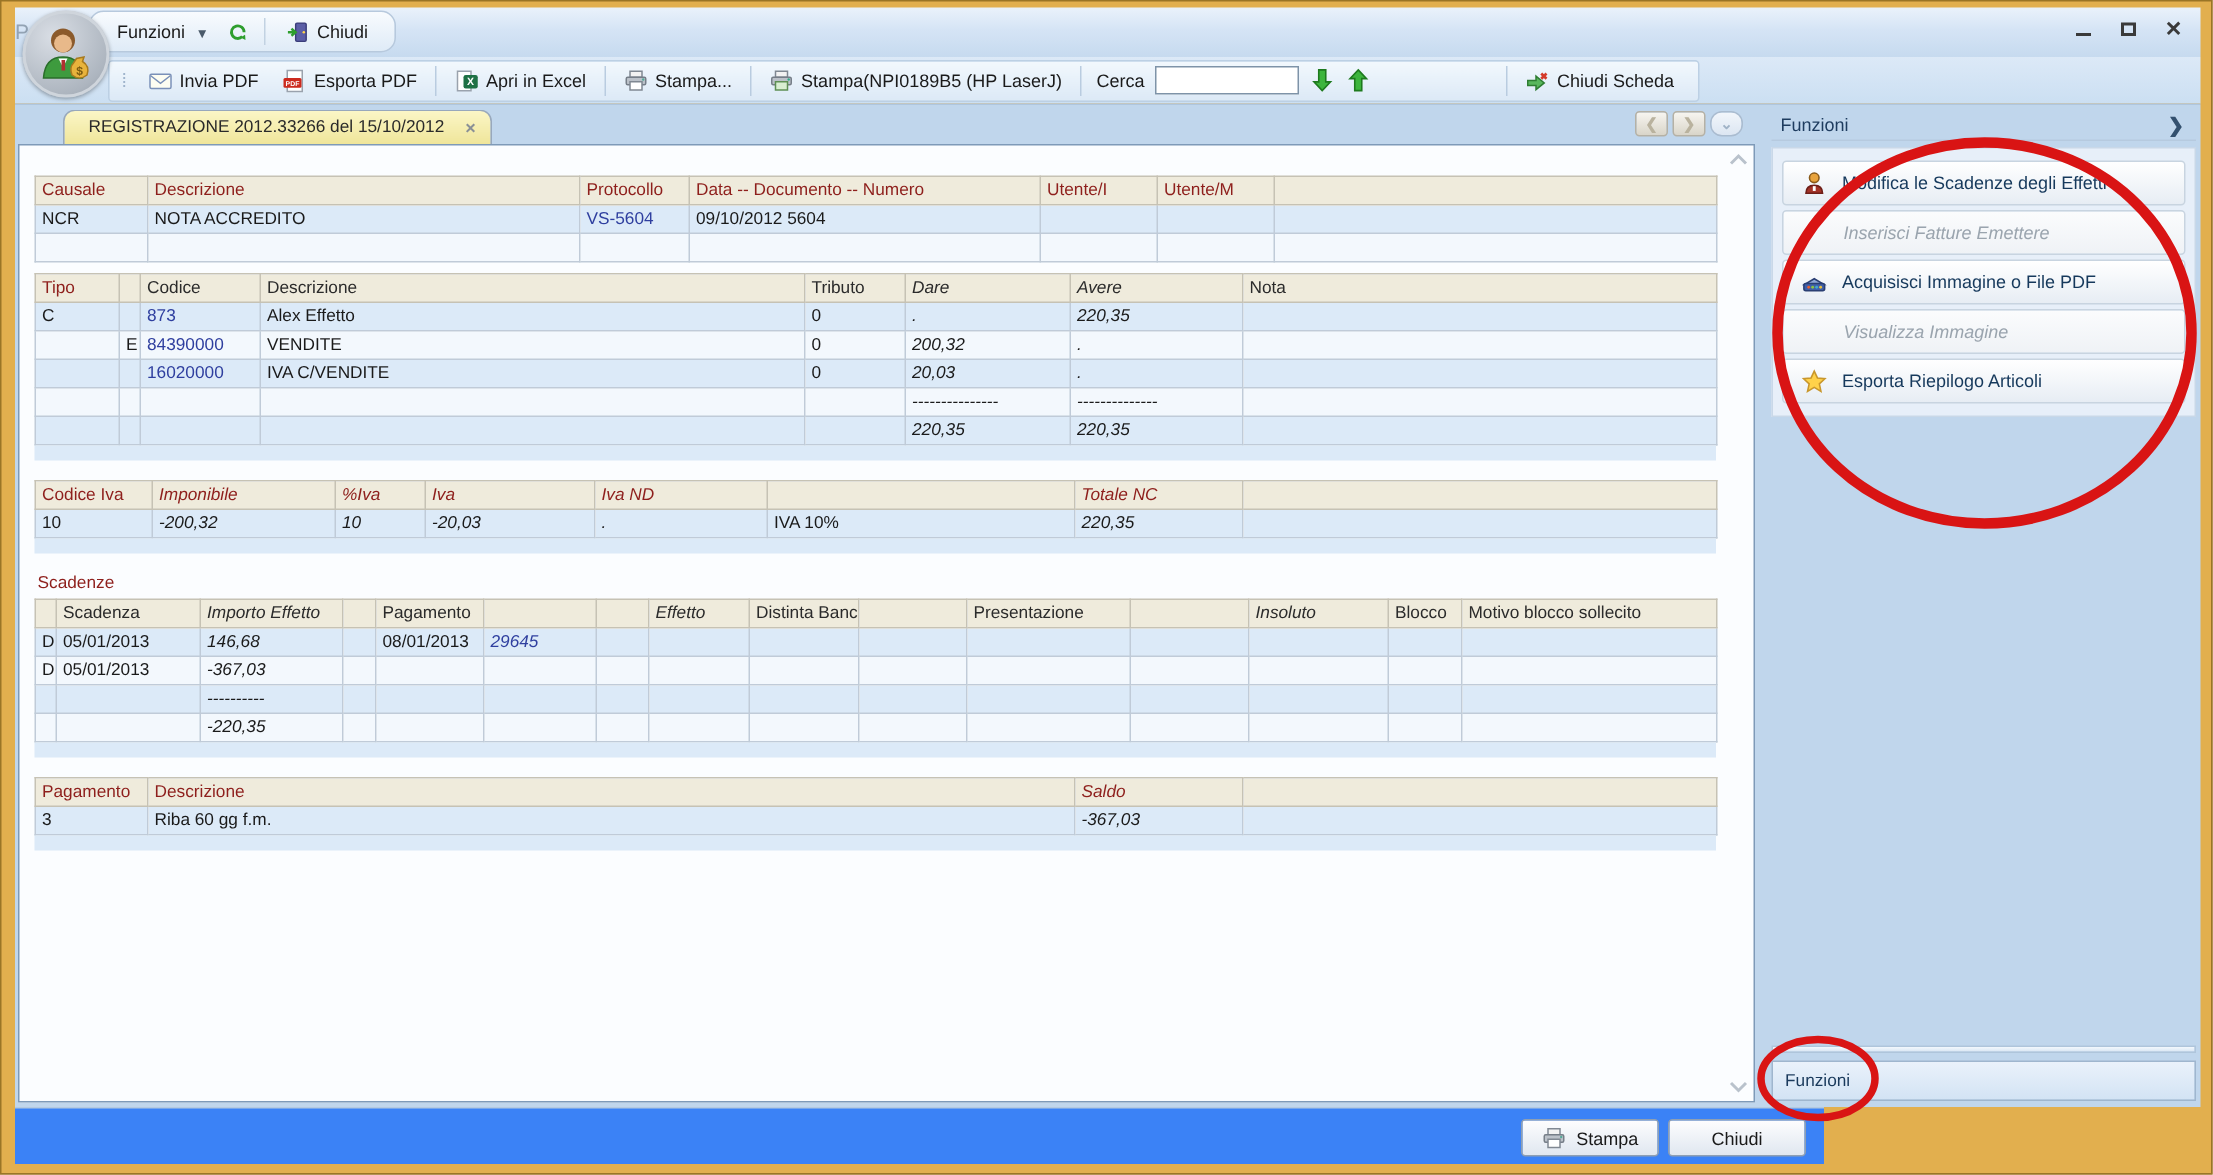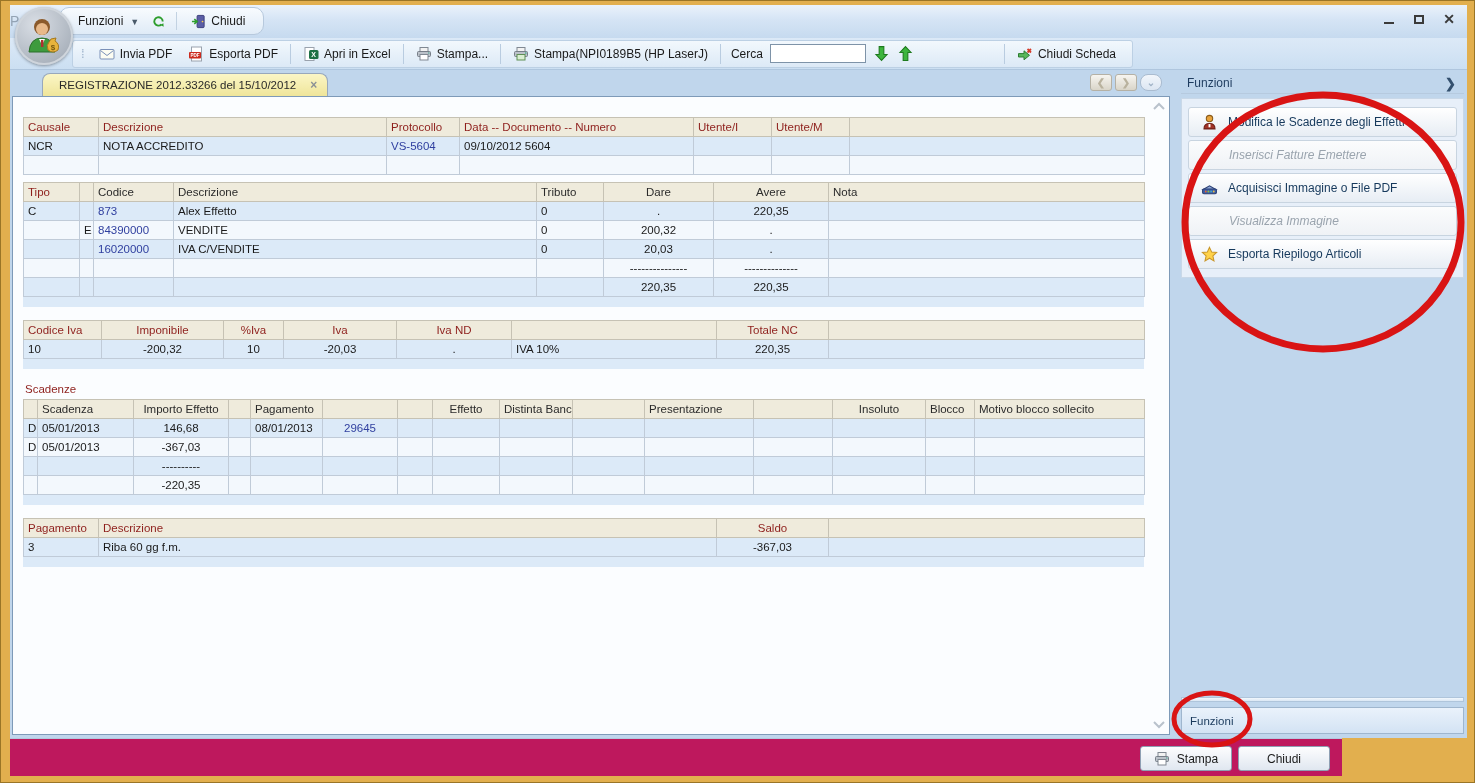--- a/index.html
+++ b/index.html
@@ -67,21 +67,21 @@
             display:flex; align-items:center; justify-content:center; }
   
   table { border-collapse:collapse; table-layout:fixed; margin-left:10px; width:1121px;
           font-size:11.5px; }
   th, td { border:1px solid #C0CBD8; height:19px; padding:0 4px; overflow:hidden;
            white-space:nowrap; font-weight:normal; }
   th { background:#EFEBDC; border-color:#C6C2B4; color:#2b2b2b; text-align:left; }
   th.hred { color:#8E1F1C; }
   tr.row-b td { background:#DCEAF8; }
   tr.row-w td { background:#F3F8FD; }
-  .a-l { text-align:left; } .a-r { text-align:center; }
+  .a-l { text-align:left; } .a-r { text-align:left;font-style:italic; }
   .c-blue { color:#2F3F9F; }
   td { color:#1a1a1a; }
   .strip { height:10px; background:#DCEAF8; width:1121px; margin-left:10px; }
   .t1 { margin-top:20px; } .t2 { margin-top:7px; } .t3 { margin-top:13px; }
   .scad-title { margin:14px 0 4px 12px; font-size:11.5px; color:#8E1F1C; }
   .t5 { margin-top:13px; }
   
   .sidebar { position:absolute; left:1171px; top:3px; width:283px; height:661px; }
   .sb-header { height:21px; display:flex; align-items:center; justify-content:space-between;
                padding:0 8px 0 6px; border-bottom:1px solid #B6CADF; font-size:12px; color:#1E3C5F; }
@@ -92,22 +92,22 @@
              padding-left:12px; gap:10px; font-size:12px; color:#16395C; cursor:default; }
   .fn-item .fn-label { padding-left:0; }
   .fn-item.disabled { color:#9AA4AE; font-style:italic; background:linear-gradient(#FBFCFD,#EFF2F6); }
   .fn-item.disabled .fn-label { margin-left:28px; }
   .sb-splitter { position:absolute; left:0; bottom:32px; width:100%; height:5px;
                  background:linear-gradient(#F3F8FD,#DAE7F4); border:1px solid #AFC5DB; }
   .sb-footerbar { position:absolute; left:0; bottom:0; width:100%; height:27px;
                   border:1px solid #9FB6CE; background:linear-gradient(#EAF2FB,#D3E3F4);
                   display:flex; align-items:center; padding-left:8px; font-size:11.5px; color:#1A3A5C; }
   
-  .footer { position:absolute; left:9px; top:737px; width:1332px; height:38px;
-            background:#be185d; border-top:1px solid #B4C9DF; }
+  .footer { position:absolute; left:9px; top:737px; width:1206px; height:38px;
+            background:#3b82f6; border-top:1px solid #B4C9DF; }
   .f-btn { position:absolute; top:7px; height:25px; border:1px solid #8E9FB3; border-radius:3px;
            background:linear-gradient(#FDFDFE,#E0E7F0); font-size:12px; color:#1a1a1a;
            display:flex; align-items:center; justify-content:center; gap:7px;
            font-family:"Liberation Sans", sans-serif; }
   .f-stampa { right:110px; width:92px; }
   .f-chiudi { right:12px; width:92px; }
   
   .anno-layer { position:absolute; left:0; top:0; width:1475px; height:783px;
                 pointer-events:none; z-index:60; }
 </style>

